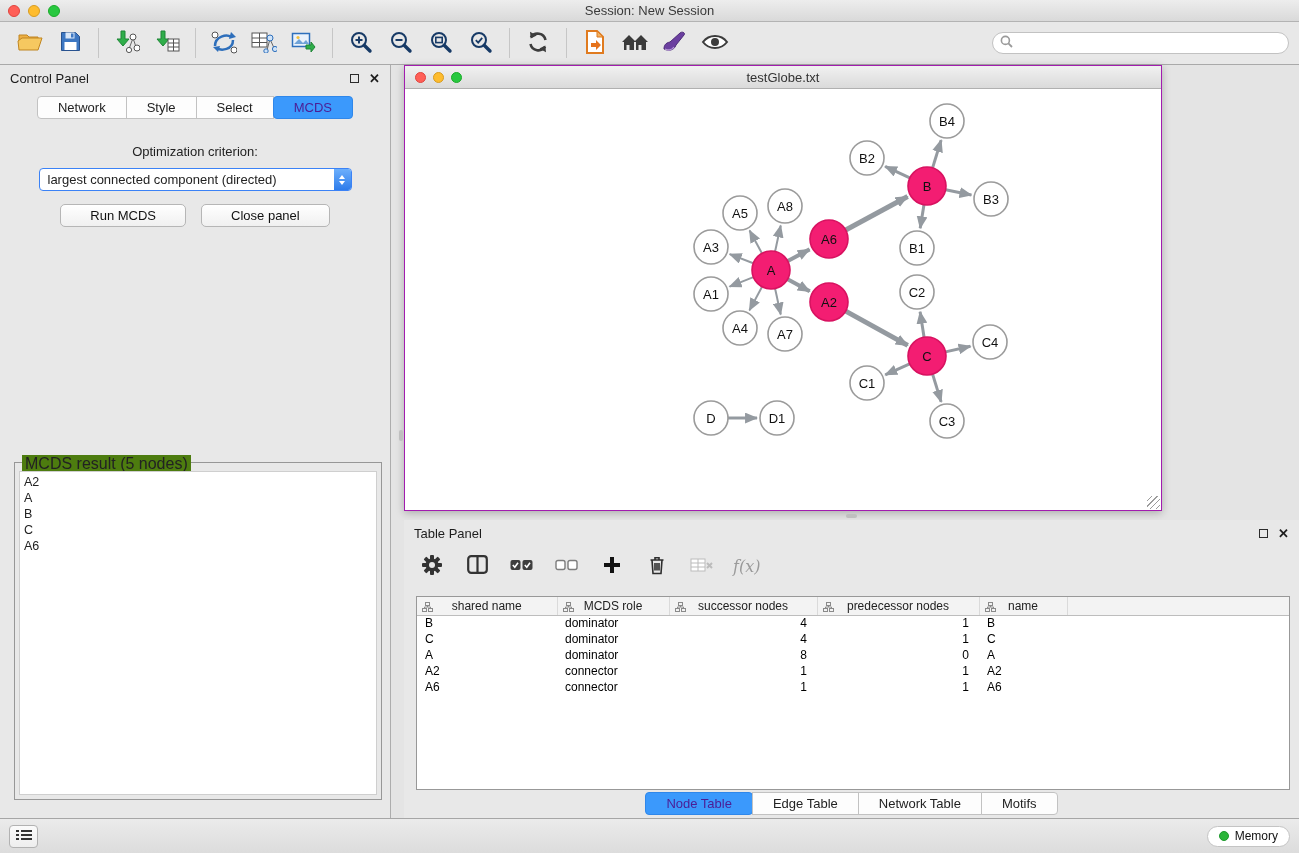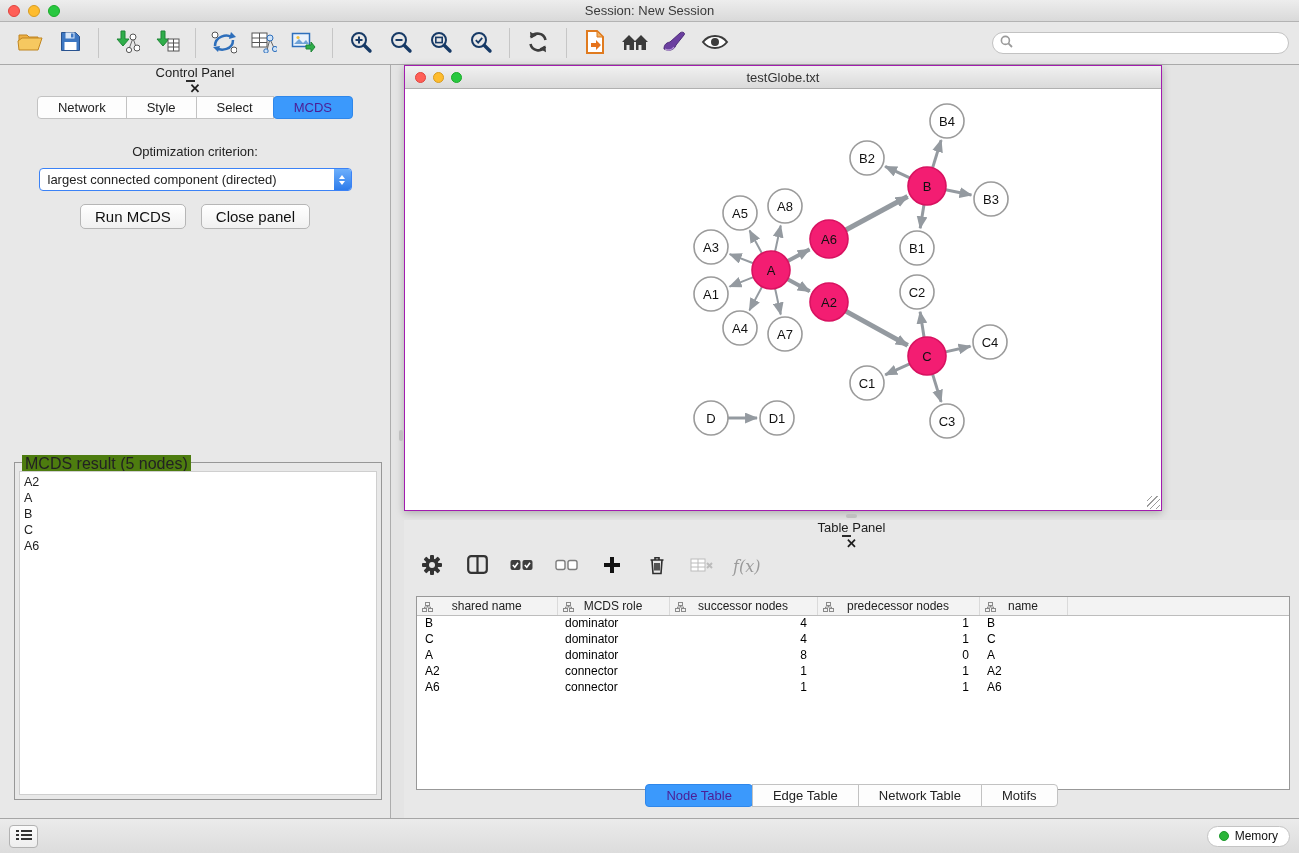--- a/index.html
+++ b/index.html
@@ -23,21 +23,21 @@
     border-bottom:1px solid #a9a9a9;display:flex;align-items:center;padding:0 10px;}
   .tb{width:40px;height:36px;display:flex;align-items:center;justify-content:center;
     background:transparent;border:none;}
   .sep{width:1px;height:30px;background:#c6c6c6;margin:0 8px;}
   .search{margin-left:auto;width:297px;height:22px;background:#fff;border:1px solid #c2c2c2;
     border-radius:12px;display:flex;align-items:center;padding:0 7px;gap:5px;}
   .search input{border:none;outline:none;flex:1;font-size:12px;font-family:inherit;background:transparent;}
   
   .control-panel{position:absolute;left:0;top:65px;width:391px;bottom:35px;
     background:#e8e8e8;border-right:1px solid #adadad;}
-  .panel-head{height:26px;display:flex;align-items:center;padding:0 10px;font-size:13px;color:#1d1d1d;flex-direction:column;}
+  .panel-head{height:26px;display:flex;align-items:center;padding:0 10px;font-size:13px;color:#1d1d1d;}
   .panel-head .spacer{flex:1;}
   .float-ic{width:9px;height:9px;border:1.5px solid #2b2b2b;display:inline-block;margin-right:10px;}
   .close-ic{font-size:13px;font-weight:bold;color:#1d1d1d;line-height:1;}
   .seg{display:flex;justify-content:center;margin-top:5px;}
   .seg .tab{font-size:13px;padding:3px 20px;background:#fdfdfd;border:1px solid #c2c2c2;
     margin-left:-1px;color:#222;}
   .seg .tab:first-child{border-radius:4px 0 0 4px;margin-left:0;}
   .seg .tab:last-child{border-radius:0 4px 4px 0;}
   .seg .tab.active{background:#3b99fc;border-color:#2f87ea;color:#4c1d95;border-radius:4px;}
   .opt-label{text-align:center;margin-top:25px;font-size:13px;}
@@ -45,21 +45,21 @@
     border-radius:4px;display:flex;align-items:center;font-size:13px;}
   .combo .val{padding-left:8px;flex:1;white-space:nowrap;overflow:hidden;}
   .stepper{width:17px;height:21px;background:linear-gradient(#6caffc,#2d7ceb);
     border-radius:0 3px 3px 0;display:flex;flex-direction:column;align-items:center;
     justify-content:center;gap:2px;}
   .stepper i{width:0;height:0;border-left:3.5px solid transparent;border-right:3.5px solid transparent;}
   .stepper .up{border-bottom:4px solid #fff;}
   .stepper .down{border-top:4px solid #fff;}
   .btn-row{display:flex;justify-content:center;gap:15px;margin-top:13px;}
   .mac-btn{background:linear-gradient(#ffffff,#f0f0f0);border:1px solid #b6b6b6;border-radius:5px;
-    padding:3px 14px;font-size:15px;color:#111;font-family:inherit;}
+    padding:3px 29px;font-size:13px;color:#111;font-family:inherit;}
   .result-box{position:absolute;left:14px;top:397px;width:368px;height:338px;
     border:1px solid #979797;background:#e8e8e8;}
   .result-title{position:absolute;top:-8px;left:7px;background:#4d7c0f;padding:0 3px;font-size:16px;}
   .result-list{position:absolute;left:4px;right:4px;top:8px;bottom:4px;background:#fff;
     border:1px solid #cfcfcf;overflow:auto;font-size:12.5px;padding:2px 4px;}
   .result-item{line-height:16px;}
   
   .net-window{position:absolute;left:404px;top:65px;width:758px;height:446px;background:#15803d;
     border:1px solid #a21caf;box-shadow:0 2px 8px rgba(0,0,0,.25);}
   .net-titlebar{height:23px;background:linear-gradient(#f1f1f1,#dadada);border-bottom:1px solid #b0b0b0;
@@ -77,21 +77,21 @@
   .fx{font-family:"DejaVu Serif", serif;font-style:italic;color:#9a9a9a;font-size:16px;}
   .table-wrap{position:absolute;left:12px;right:9px;top:76px;height:194px;background:#fff;
     border:1px solid #989898;overflow:hidden;}
   table{border-collapse:collapse;width:100%;font-size:12px;table-layout:fixed;}
   th{height:18px;background:#f3f3f3;border-bottom:1px solid #bdbdbd;border-left:1px solid #dadada;
     font-weight:400;font-size:12px;position:relative;color:#222;text-align:center;}
   th:first-child{border-left:none;}
   th .hdr-ic{position:absolute;left:5px;top:4px;}
   td{height:16px;padding:0 8px;color:#000;overflow:hidden;white-space:nowrap;text-align:left;}
   td.r{text-align:right;padding-right:10px;}
-  .tp-tabs{position:absolute;left:0;right:0;bottom:11px;display:flex;justify-content:center;}
+  .tp-tabs{position:absolute;left:0;right:0;bottom:3px;display:flex;justify-content:center;}
   
   .statusbar{position:absolute;left:0;bottom:0;right:0;height:35px;
     background:linear-gradient(#ebebeb,#dcdcdc);border-top:1px solid #a6a6a6;
     display:flex;align-items:center;padding:8px 9px;}
   .list-btn{width:29px;height:23px;border:1px solid #b2b2b2;border-radius:4px;
     background:linear-gradient(#fbfbfb,#eee);display:flex;align-items:center;justify-content:center;}
   .mem-btn{margin-left:auto;height:21px;border:1px solid #c4c4c4;border-radius:11px;background:#fff;
     display:flex;align-items:center;gap:6px;padding:0 11px;font-size:12px;color:#111;}
   .mem-dot{width:10px;height:10px;border-radius:50%;background:#2bb53a;border:1px solid #1f9a2d;}
 </style>

